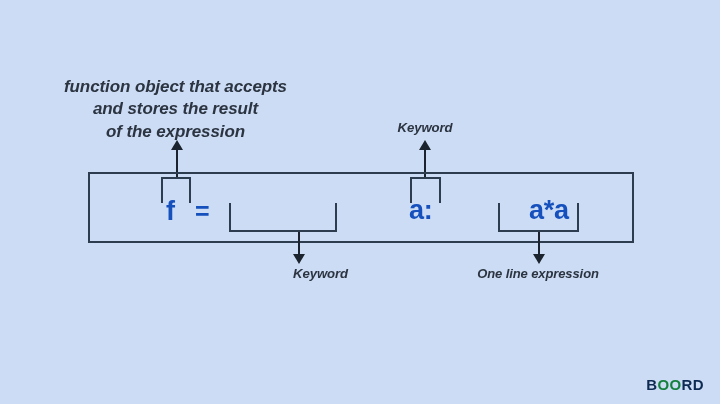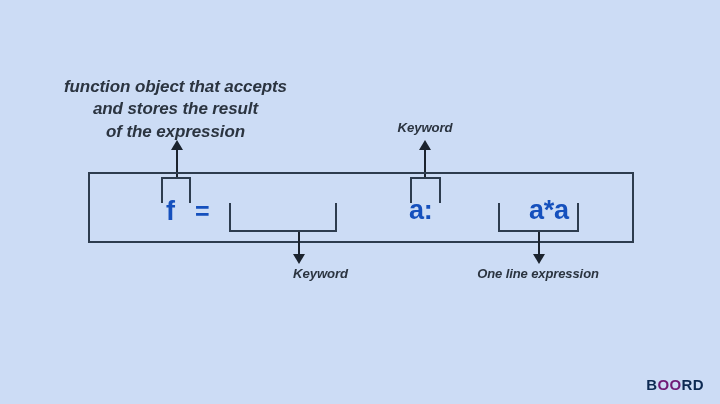--- a/index.html
+++ b/index.html
@@ -153,21 +153,21 @@
     right: 16px;
     bottom: 12px;
     font-family: "Liberation Sans", sans-serif;
     font-weight: bold;
     font-size: 15px;
     letter-spacing: 0.4px;
     color: #0d2a52;
     line-height: 1;
     user-select: none;
   }
-  #logo .oo { color: #701a75; }
+  #logo .oo { color: #15803d; }
 </style>
 </head>
 <body>
 
 <div id="stage">
 
   <div class="callout" id="desc-callout">function object that accepts
 and stores the result
 of the expression</div>
 

